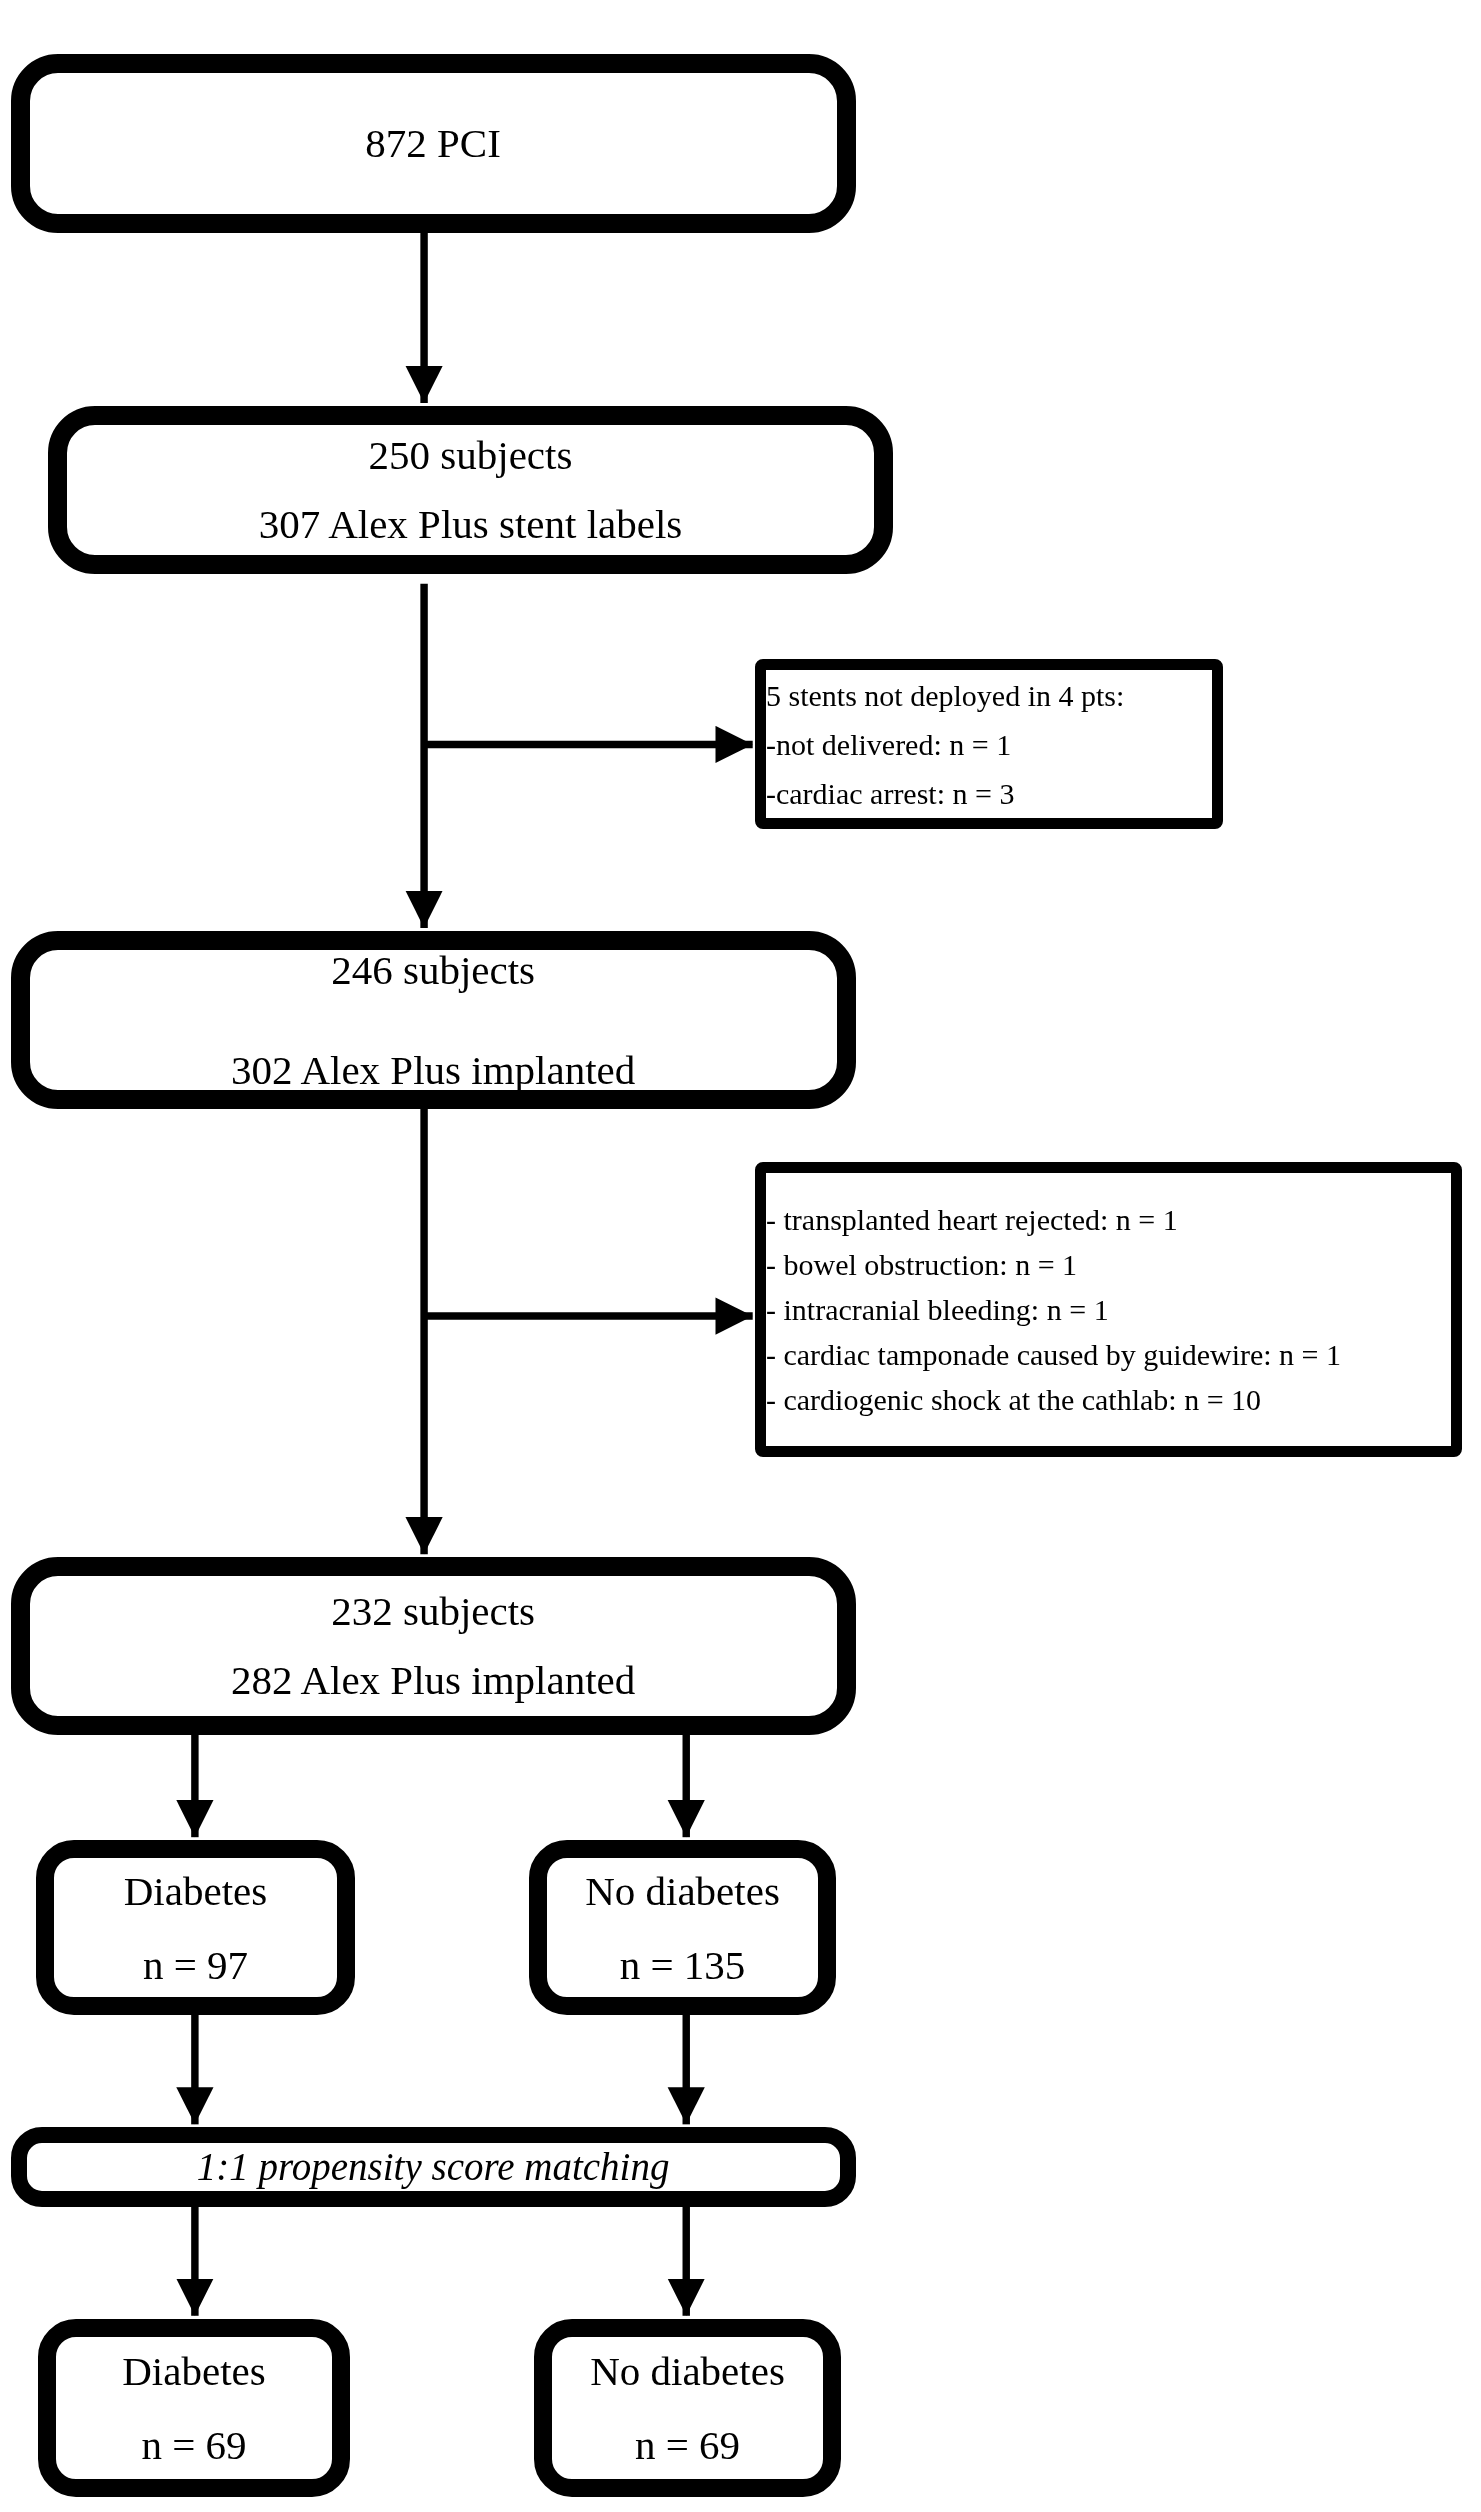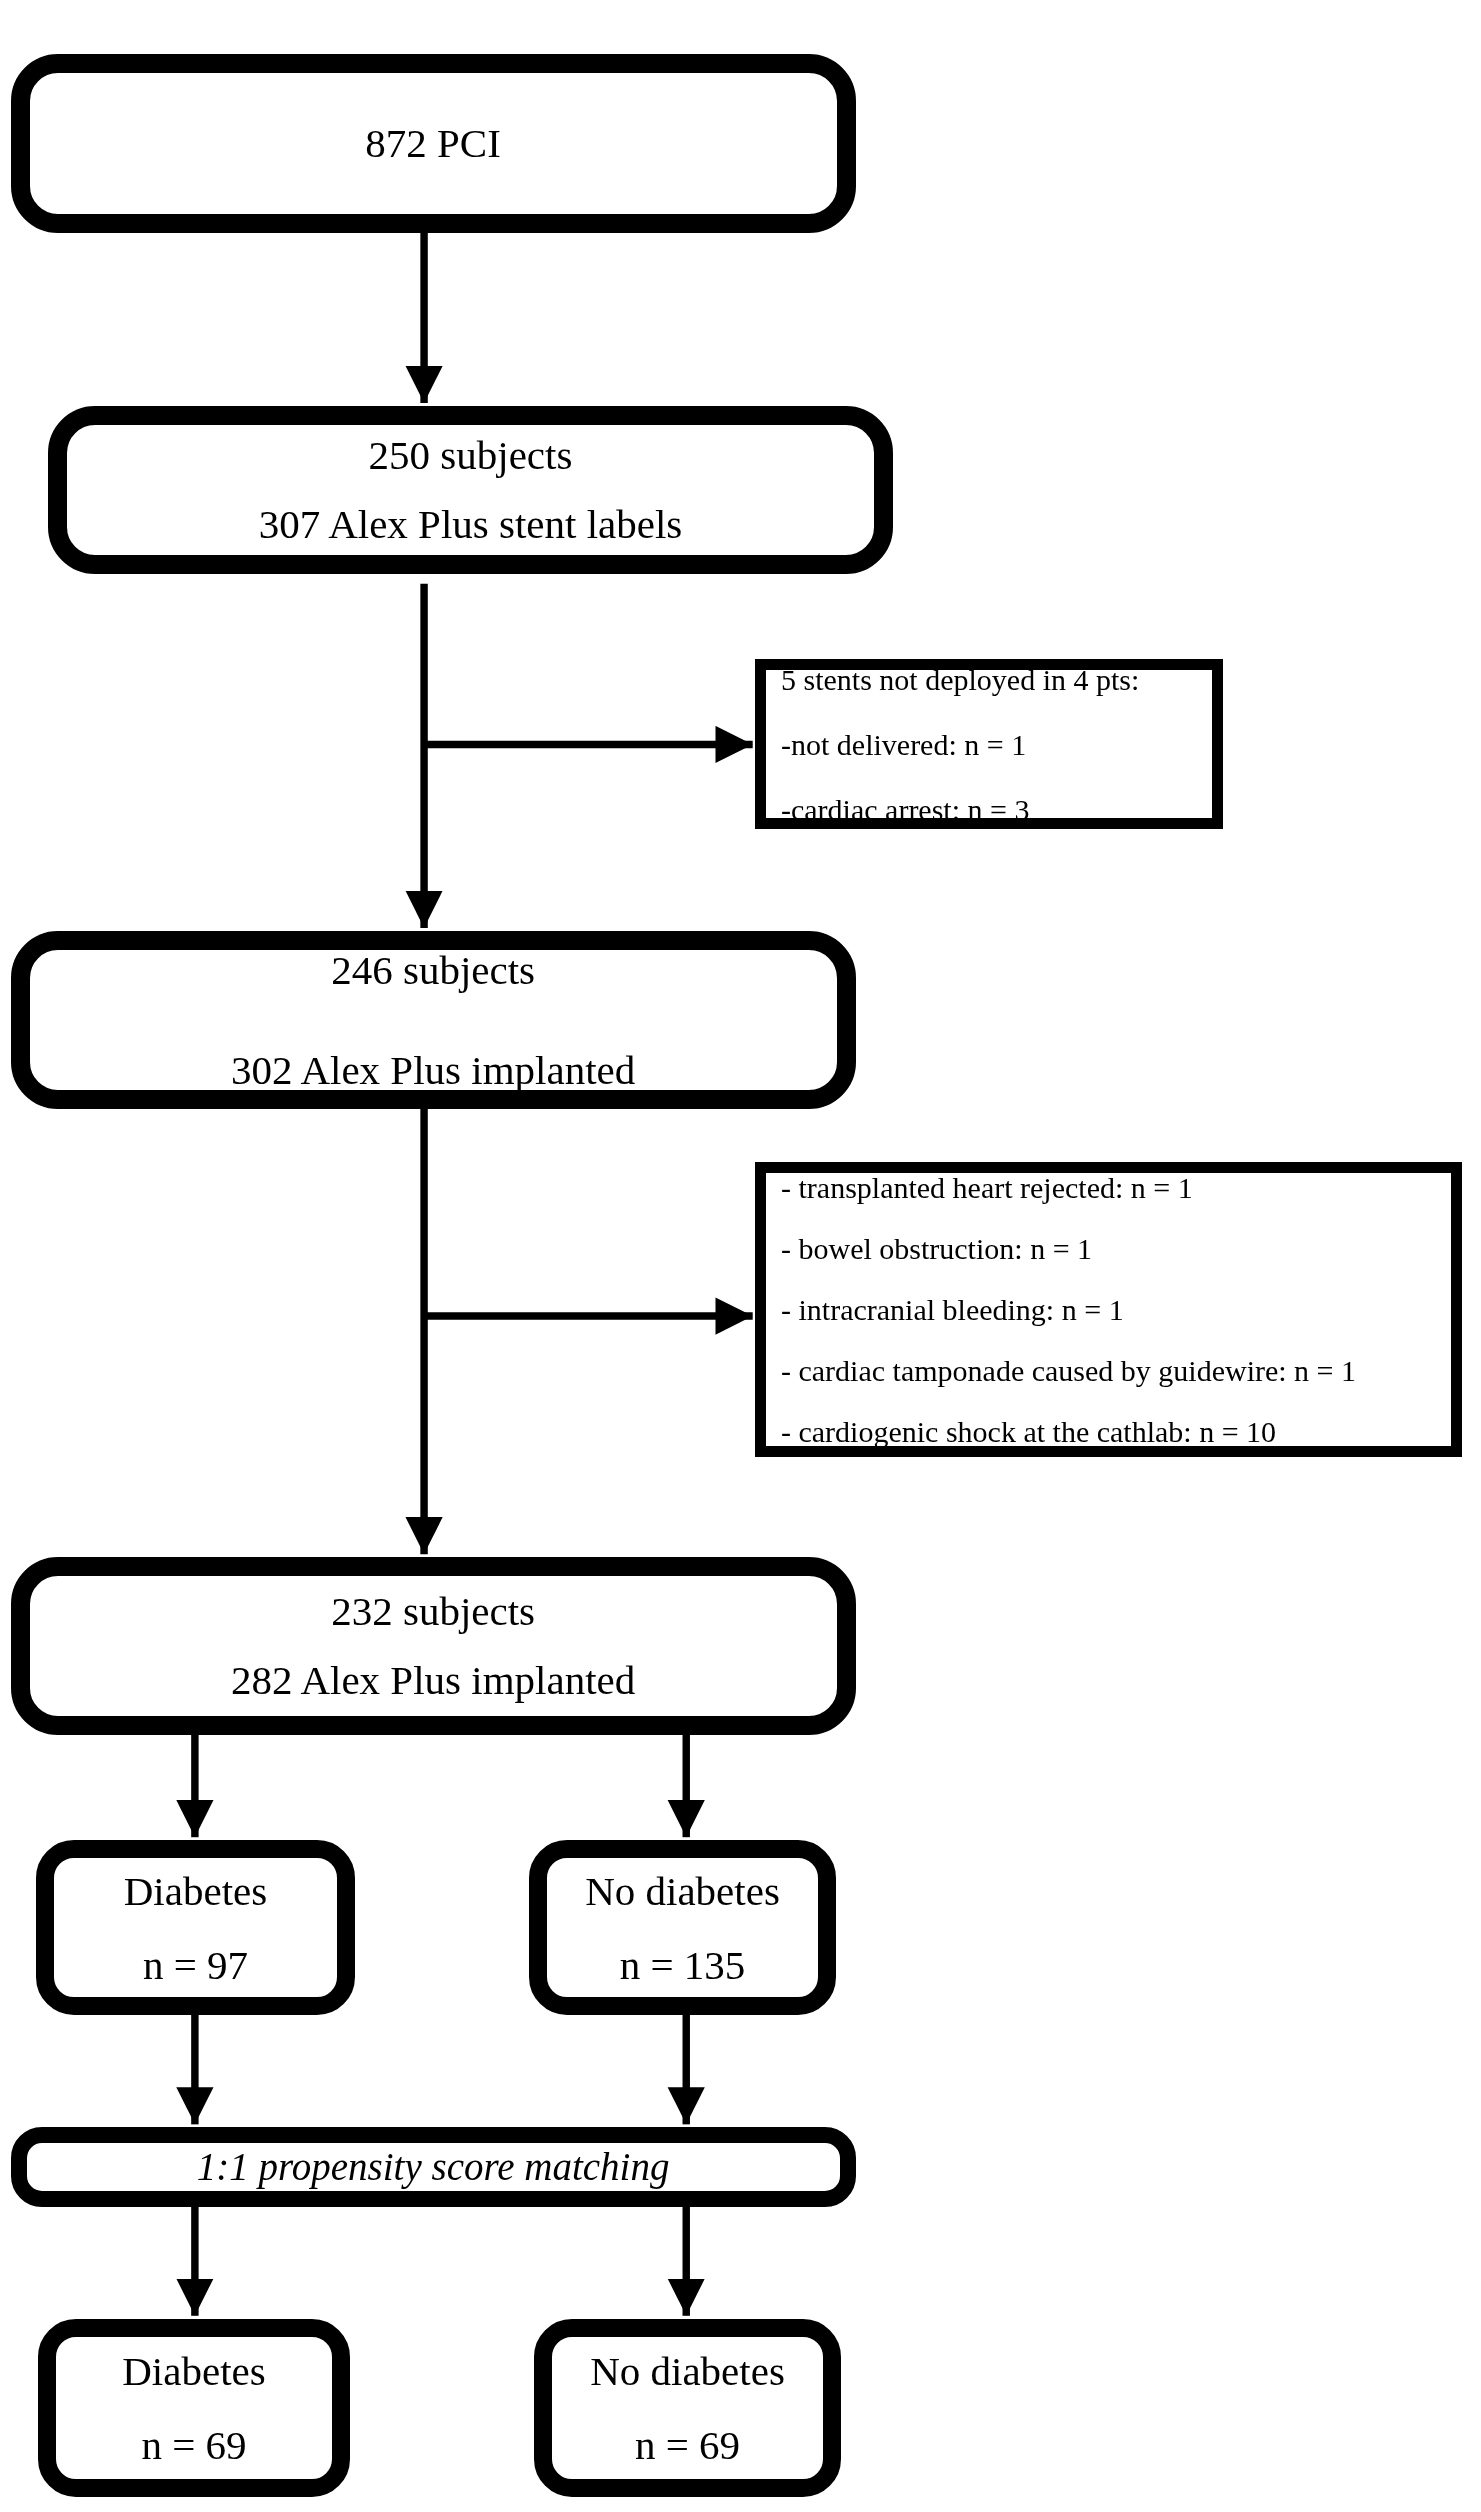--- a/index.html
+++ b/index.html
@@ -39,26 +39,24 @@
   }
   .bar {
     border: 16px solid #000000;
     border-radius: 31px;
     font-size: 39px;
     line-height: 48px;
     font-style: italic;
   }
   .side {
     border: 11.7px solid #000000;
-    border-radius: 0;
+    border-radius: 8px;
     align-items: flex-start;
     text-align: left;
-    padding-left: 15px;
     padding-right: 5.3px;
-    gap: 16px;
   }
   .side1 { font-size: 30px; line-height: 49px; }
   .side2 { font-size: 30px; line-height: 45px; }
   .ln { white-space: nowrap; }
   svg.connectors {
     position: absolute;
     left: 0;
     top: 0;
   }
 </style>

